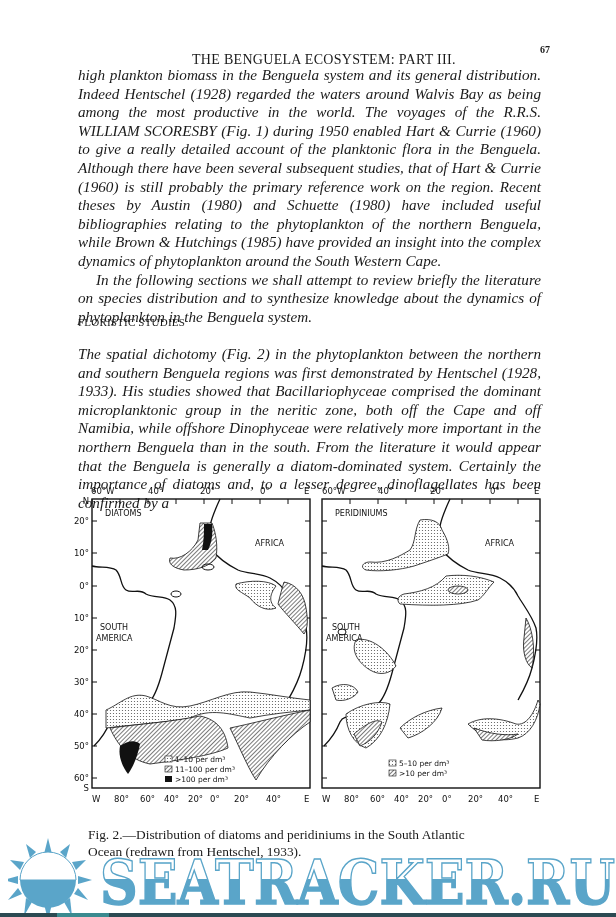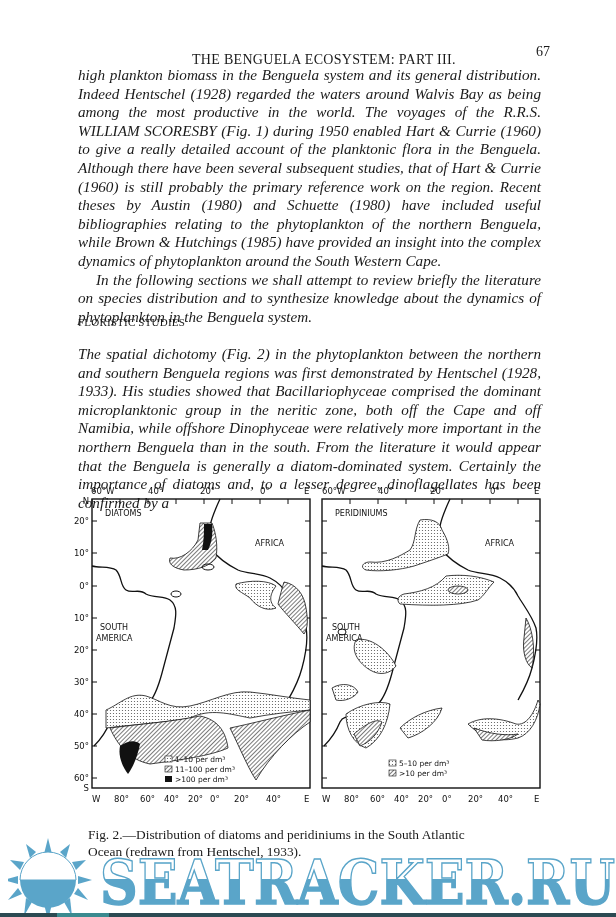--- a/index.html
+++ b/index.html
@@ -1,19 +1,19 @@
 <!DOCTYPE html>
 <html><head>
 <meta charset="utf-8">
 <style>
   html,body{margin:0;padding:0;}
   body{width:616px;height:917px;background:#ffffff;position:relative;overflow:hidden;font-family:"Liberation Serif","DejaVu Serif",serif;color:#1a1a1a;}
   .header{position:absolute;top:44px;left:80px;width:470px;height:20px;}
   .running-head{position:absolute;left:112px;top:8px;font-size:14px;letter-spacing:0.3px;}
-  .page-num{position:absolute;right:0;top:0;font-size:14px;}
+  .page-num{position:absolute;right:0;top:0;font-size:10px;font-weight:bold;}
   .body-text{position:absolute;left:78px;width:463px;font-size:15.2px;line-height:18.6px;text-align:justify;}
   .p1{top:66px;}
   .p1 p,.p3 p{margin:0;font-style:italic;}
   .indent{text-indent:18px;}
   .section{position:absolute;left:78px;top:316px;font-size:11px;letter-spacing:0.2px;}
   .p3{top:345px;}
   .figure{position:absolute;left:70px;top:478px;width:520px;height:345px;}
   .fig-svg{position:absolute;left:0;top:0;}
   .caption{position:absolute;left:88px;top:826px;width:450px;font-size:13.4px;line-height:17px;text-align:left;}
   .watermark{position:absolute;left:8px;top:838px;width:616px;height:75px;text-align:center;}

